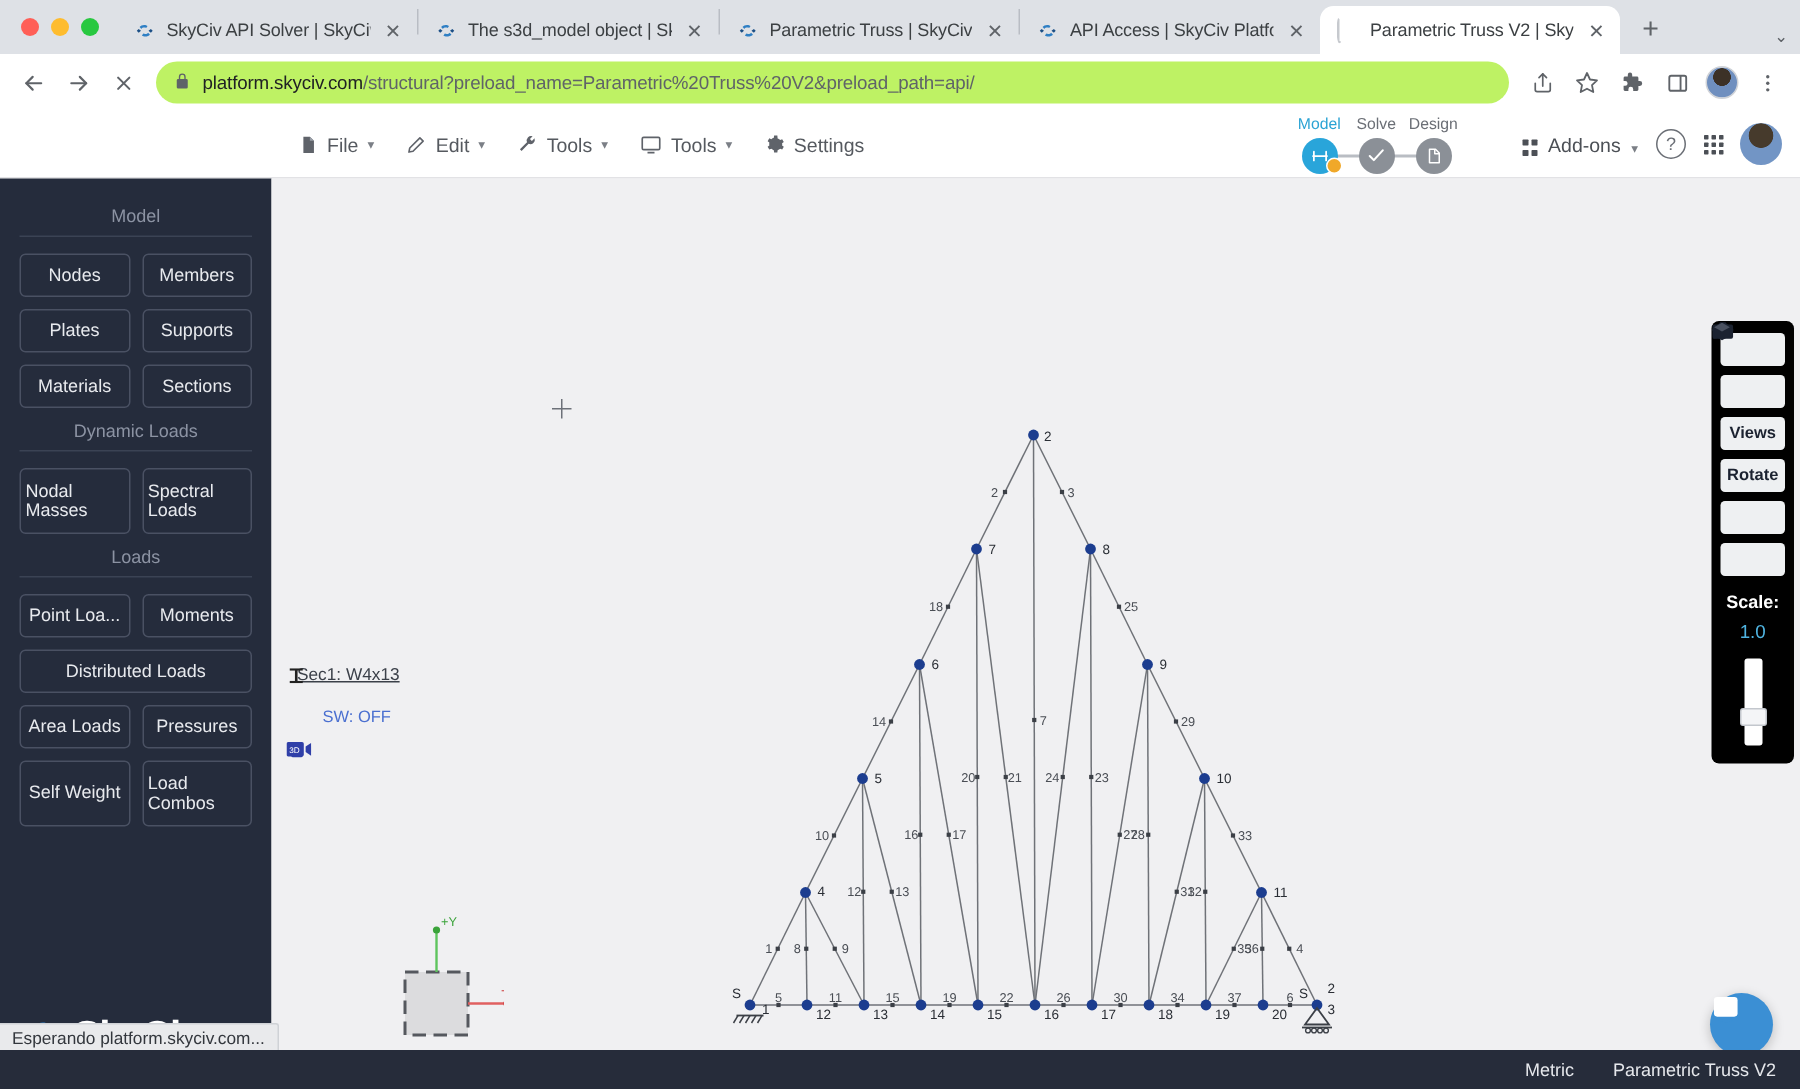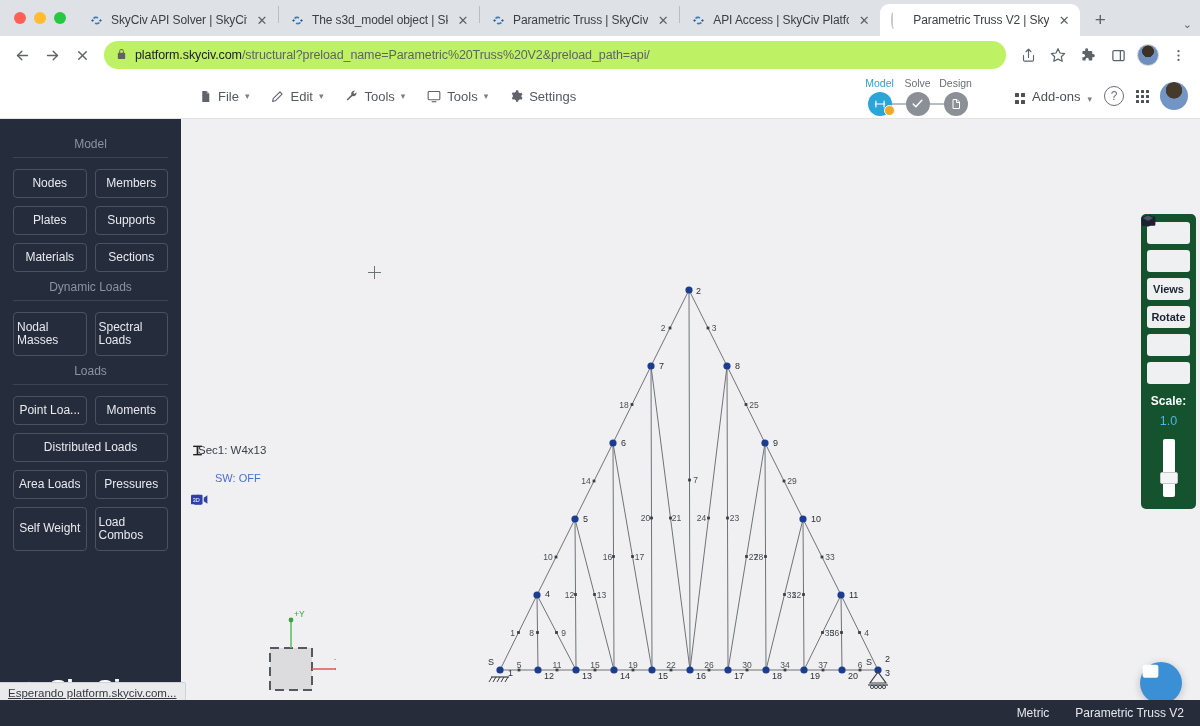--- a/index.html
+++ b/index.html
@@ -161,32 +161,32 @@
 
   
   .canvas {
     position: absolute; left: 181px; top: 45px; right: 0; bottom: 0;
     background: #f0f0f2; overflow: hidden;
   }
   .canvas svg { position: absolute; inset: 0; }
 
   .info-sec {
     position: absolute; left: 10px; top: 325px; display: flex; align-items: center;
-    gap: 7px; font-size: 11.5px; color: #3b4049;
+    gap: 7px; font-size: 11.5px; color: #3b4049; text-decoration: underline;
   }
   .ibeam {
     font-size: 13px; color: #222; font-weight: bold; line-height: 1;
   }
   .info-sw { position: absolute; left: 10px; top: 353px; font-size: 11px; color: #4a6fd0; margin-left: 24px; }
   .info-icons { position: absolute; left: 10px; top: 374px; display: flex; gap: 6px; align-items: center; }
 
   
   .rtools {
     position: absolute; right: 4px; top: 95px; width: 55px;
-    background: #14532d; border-radius: 5px; padding: 8px 6px 12px;
+    background: #000000; border-radius: 5px; padding: 8px 6px 12px;
     display: flex; flex-direction: column; align-items: center; gap: 6px;
   }
   .rt-btn {
     width: 43px; height: 22px; background: #eef0f2; border-radius: 3px;
     display: flex; align-items: center; justify-content: center;
     font-size: 11px; color: #1b2230; font-weight: 600;
   }
   .rt-scale-label { color: #fff; font-size: 12px; font-weight: bold; margin-top: 4px; }
   .rt-scale-val { color: #4fb3e0; font-size: 12.5px; text-align: center; }
   .rt-slider {
@@ -221,21 +221,21 @@
     position: absolute; left: 0; bottom: 0; width: 1200px; height: 26px;
     background: #262c3a; display: flex; align-items: center;
     justify-content: flex-end; gap: 26px; padding-right: 16px;
     color: #e6e8ec; font-size: 12px;
   }
   .link-status {
     position: absolute; left: 0; bottom: 24px; height: 20px;
     background: #e9eaec; border-top-right-radius: 2px;
     display: flex; align-items: center; padding: 0 8px;
     font-size: 11.5px; color: #33373d; max-width: 400px;
-    border-right: 1px solid #cfd2d6; border-top: 1px solid #cfd2d6; text-decoration: underline;
+    border-right: 1px solid #cfd2d6; border-top: 1px solid #cfd2d6;
   }
 </style>
 </head>
 <body>
 
 <div class="browser">
 
   <div class="tabstrip">
     <div class="winbtns">
       <span class="winbtn r"></span>

